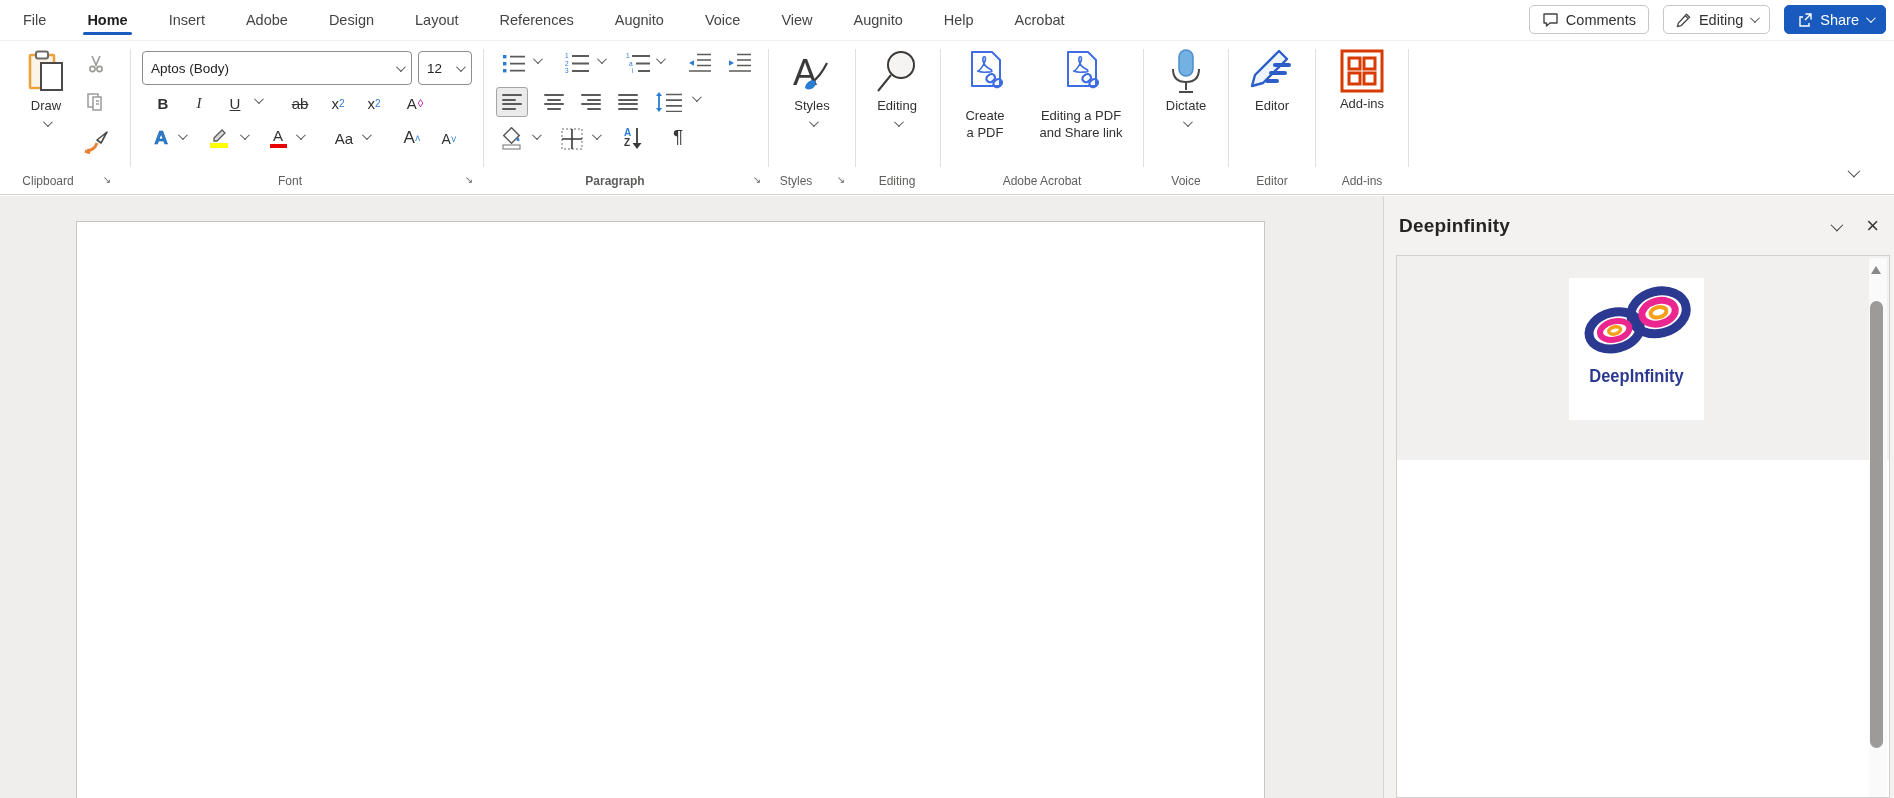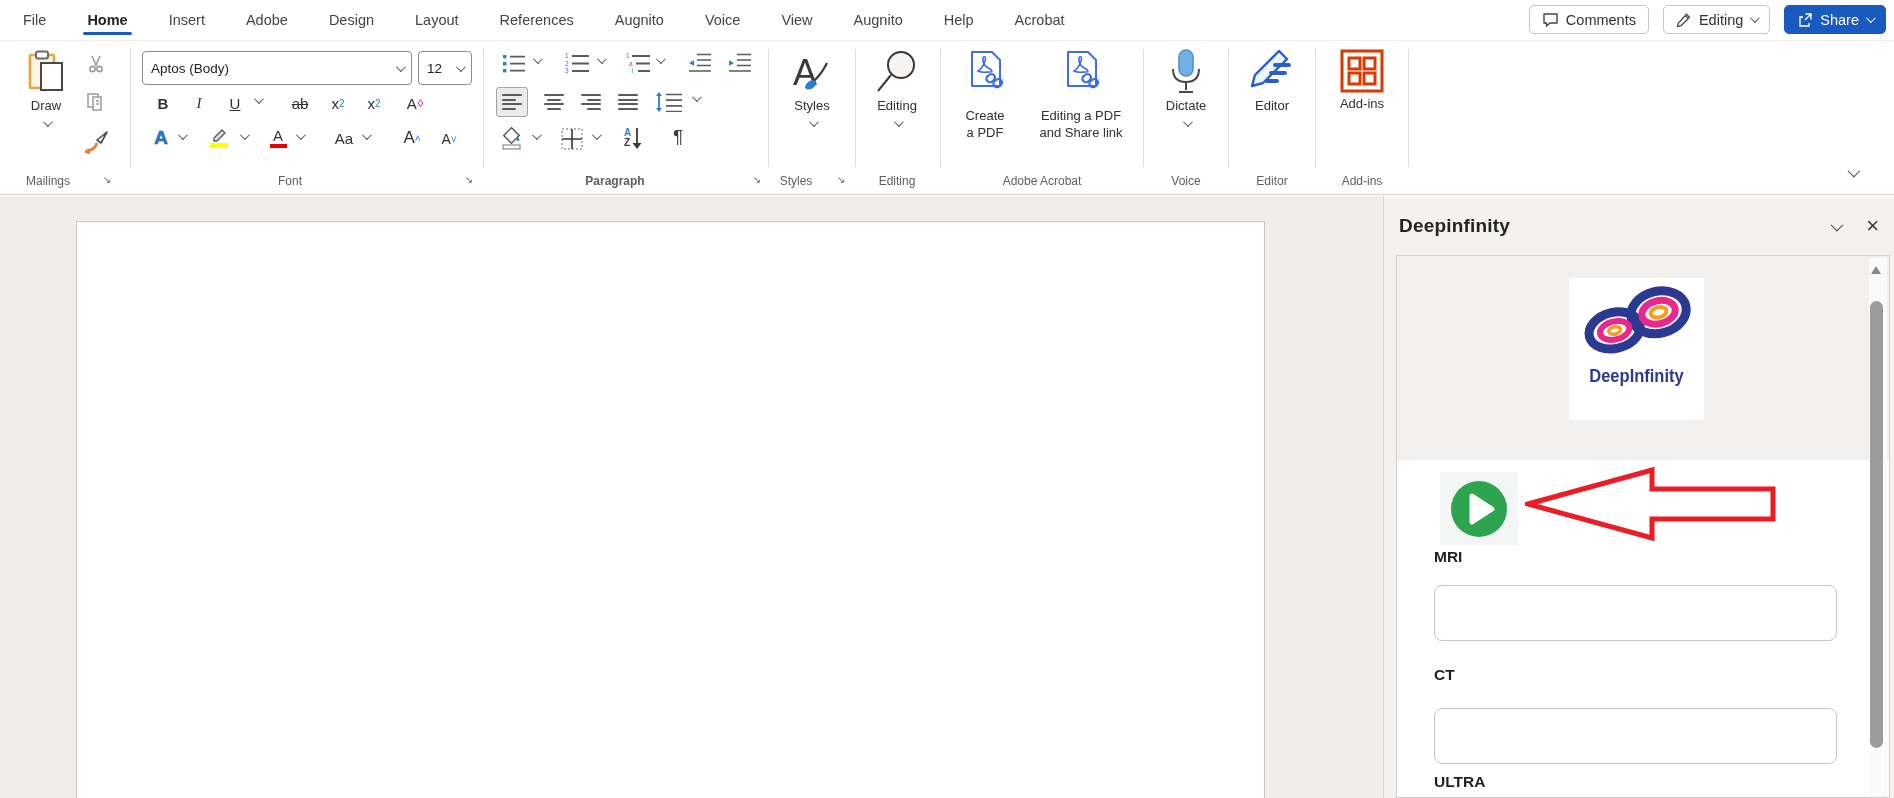--- a/index.html
+++ b/index.html
@@ -150,21 +150,21 @@
           <path d="M7 5h8v13H7z M10 9h3M10 12h3" fill="#fff" stroke="#9d9b99" stroke-width="1.5"></path>
         </svg>
     </div>
     <div class="smallbtn" style="left:82px; top:88px; width:28px; height:26px;">
       <svg width="26" height="24" viewBox="0 0 26 24">
           <path d="M14 10L24 2l-6 11z" fill="#fff" stroke="#4a4947" stroke-width="1.6" stroke-linejoin="round"></path>
           <path d="M4 20c3 1 8-1 10-7" fill="none" stroke="#e8833a" stroke-width="3"></path>
           <path d="M2 21l5 2" stroke="#e8833a" stroke-width="3"></path>
         </svg>
     </div>
-    <div class="gl" style="left:8px; width:80px;">Mailings</div>
+    <div class="gl" style="left:8px; width:80px;">Clipboard</div>
     <div class="launch" style="left:100px">↘</div>
 
     <div class="combo" style="left:142px; top:10px; width:270px; height:30px;">
       <span>Aptos (Body)</span>
       <span class="chev"></span>
     </div>
     <div class="combo" style="left:418px; top:10px; width:54px; height:30px;">
       <span>12</span>
       <span class="chev"></span>
     </div>
@@ -466,39 +466,20 @@
               <ellipse cx="44" cy="47" rx="15" ry="9" fill="none" stroke="#ec268f" stroke-width="6"></ellipse>
               <ellipse cx="44" cy="47" rx="6" ry="3.5" fill="none" stroke="#f6a01a" stroke-width="3.5"></ellipse>
               <ellipse cx="91" cy="40" rx="17" ry="11.5" fill="none" stroke="#ec268f" stroke-width="7"></ellipse>
               <ellipse cx="91" cy="40" rx="8" ry="5" fill="none" stroke="#f6a01a" stroke-width="4"></ellipse>
             </g>
           </svg>
           <div class="logo-text">DeepInfinity</div>
         </div>
       </div>
 
-      <div class="tp-body">
-        <div class="play-sq">
-          <svg width="60" height="60" viewBox="0 0 60 60">
-            <circle cx="30" cy="30" r="28" fill="#2da44e"></circle>
-            <path d="M23 17l20 13-20 13z" fill="#fff" stroke="#fff" stroke-width="5" stroke-linejoin="round"></path>
-          </svg>
-        </div>
-        <svg class="red-arrow" width="252" height="76" viewBox="0 0 252 76">
-          <polygon points="3,38 127,4 127,23 248,23 248,53 127,53 127,72" fill="#fff" stroke="#ec1c24" stroke-width="5" stroke-linejoin="miter"></polygon>
-        </svg>
-
-        <div class="fld-label" style="top:88px;">MRI</div>
-        <textarea class="fld-input" style="top: 125px;" value=""></textarea>
-
-        <div class="fld-label" style="top:206px;">CT</div>
-        <textarea class="fld-input" style="top: 248px;" value=""></textarea>
-
-        <div class="fld-label" style="top:313px;">ULTRA</div>
-      </div>
 
       <div class="sb-track">
         <div class="sb-up"></div>
         <div class="sb-thumb"></div>
       </div>
     </div>
   </div>
 
 </div>
 

